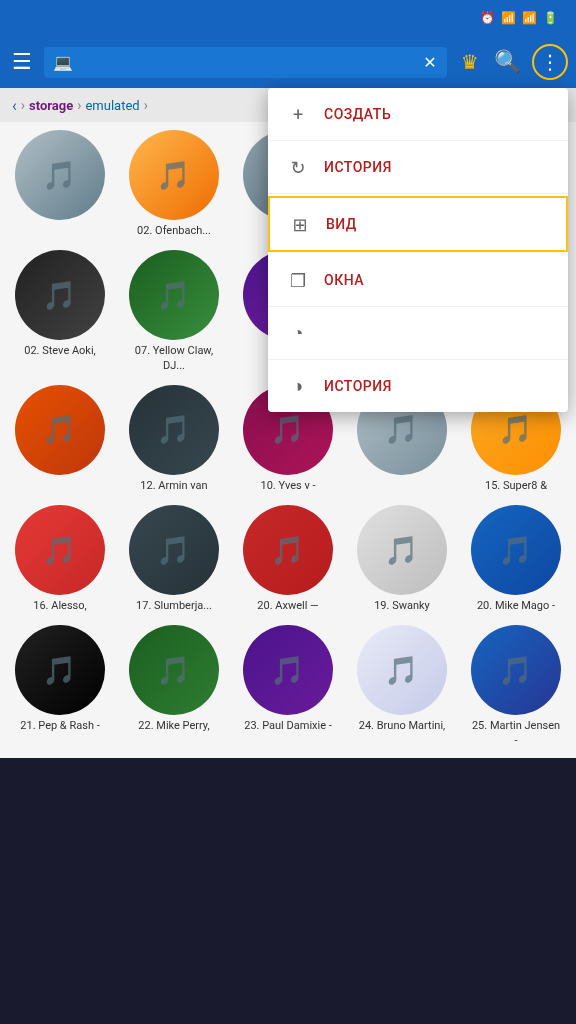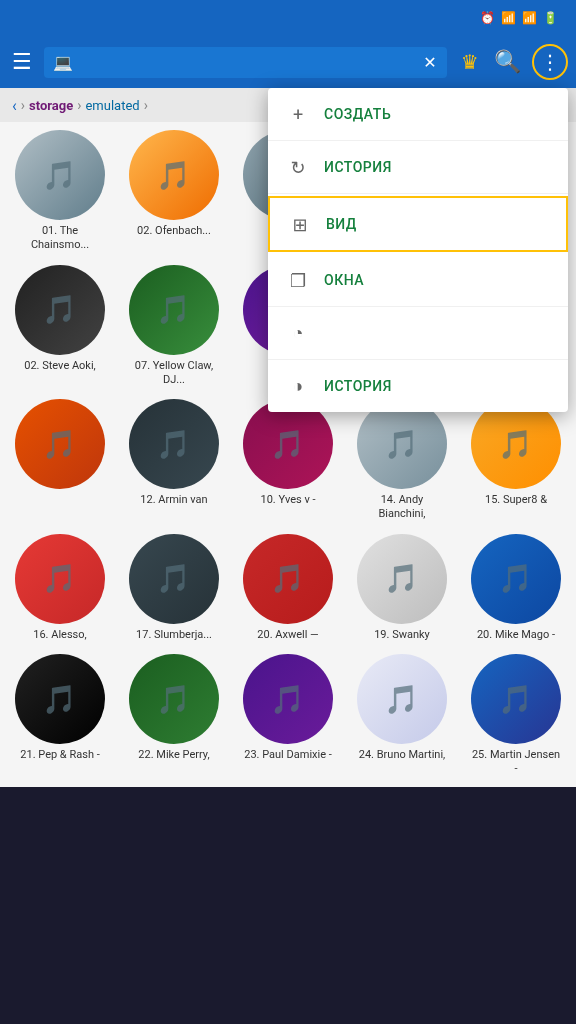--- a/index.html
+++ b/index.html
@@ -191,21 +191,21 @@
       display: flex;
       align-items: center;
       justify-content: center;
       font-size: 18px;
       color: #666;
       flex-shrink: 0;
     }
     .dropdown-item-label {
       font-size: 14px;
       font-weight: 500;
-      color: #15803d;
+      color: #b91c1c;
       letter-spacing: 0.5px;
     }
 
     .music-note { font-size: 28px; opacity: 0.7; }
   </style>
 </head>
 <body>
 
 <div class="status-bar">
   <span class="status-time"></span>
@@ -240,22 +240,20 @@
   <span class="sep"> › </span>
   <span style="color:#0369a1;">emulated</span>
   <span class="sep"> › </span>
 </div>
 
 <div class="file-grid" id="file-grid">
 <div class="file-item">
       <div class="file-thumb thumb-1">
         <span class="music-note">🎵</span>
       </div>
-      <div class="file-label">01. The
-Chainsmo...</div>
     </div>
     <div class="file-item">
       <div class="file-thumb thumb-2">
         <span class="music-note">🎵</span>
       </div>
       <div class="file-label">02. Ofenbach...</div>
     </div>
     <div class="file-item">
       <div class="file-thumb thumb-3">
         <span class="music-note">🎵</span>
@@ -322,22 +320,20 @@
       <div class="file-thumb thumb-13">
         <span class="music-note">🎵</span>
       </div>
       <div class="file-label">10. Yves v
 -</div>
     </div>
     <div class="file-item">
       <div class="file-thumb thumb-14">
         <span class="music-note">🎵</span>
       </div>
-      <div class="file-label">14. Andy
-Bianchini,</div>
     </div>
     <div class="file-item">
       <div class="file-thumb thumb-15">
         <span class="music-note">🎵</span>
       </div>
       <div class="file-label">15.
 Super8 &amp;</div>
     </div>
     <div class="file-item">
       <div class="file-thumb thumb-16">

